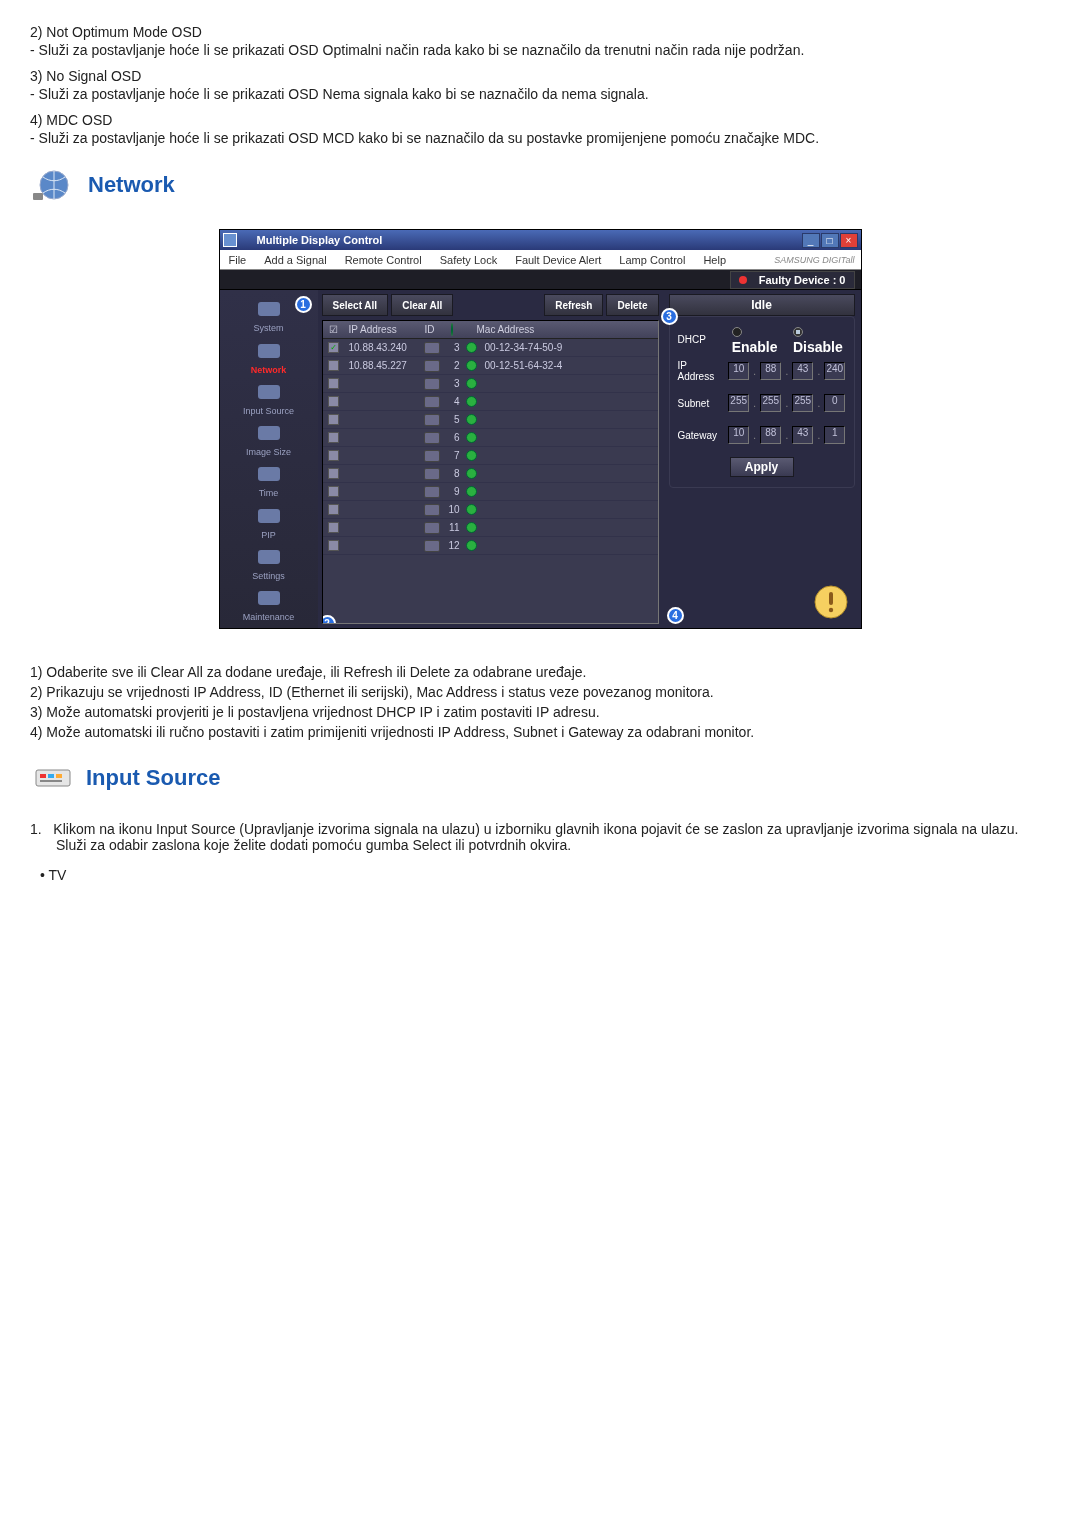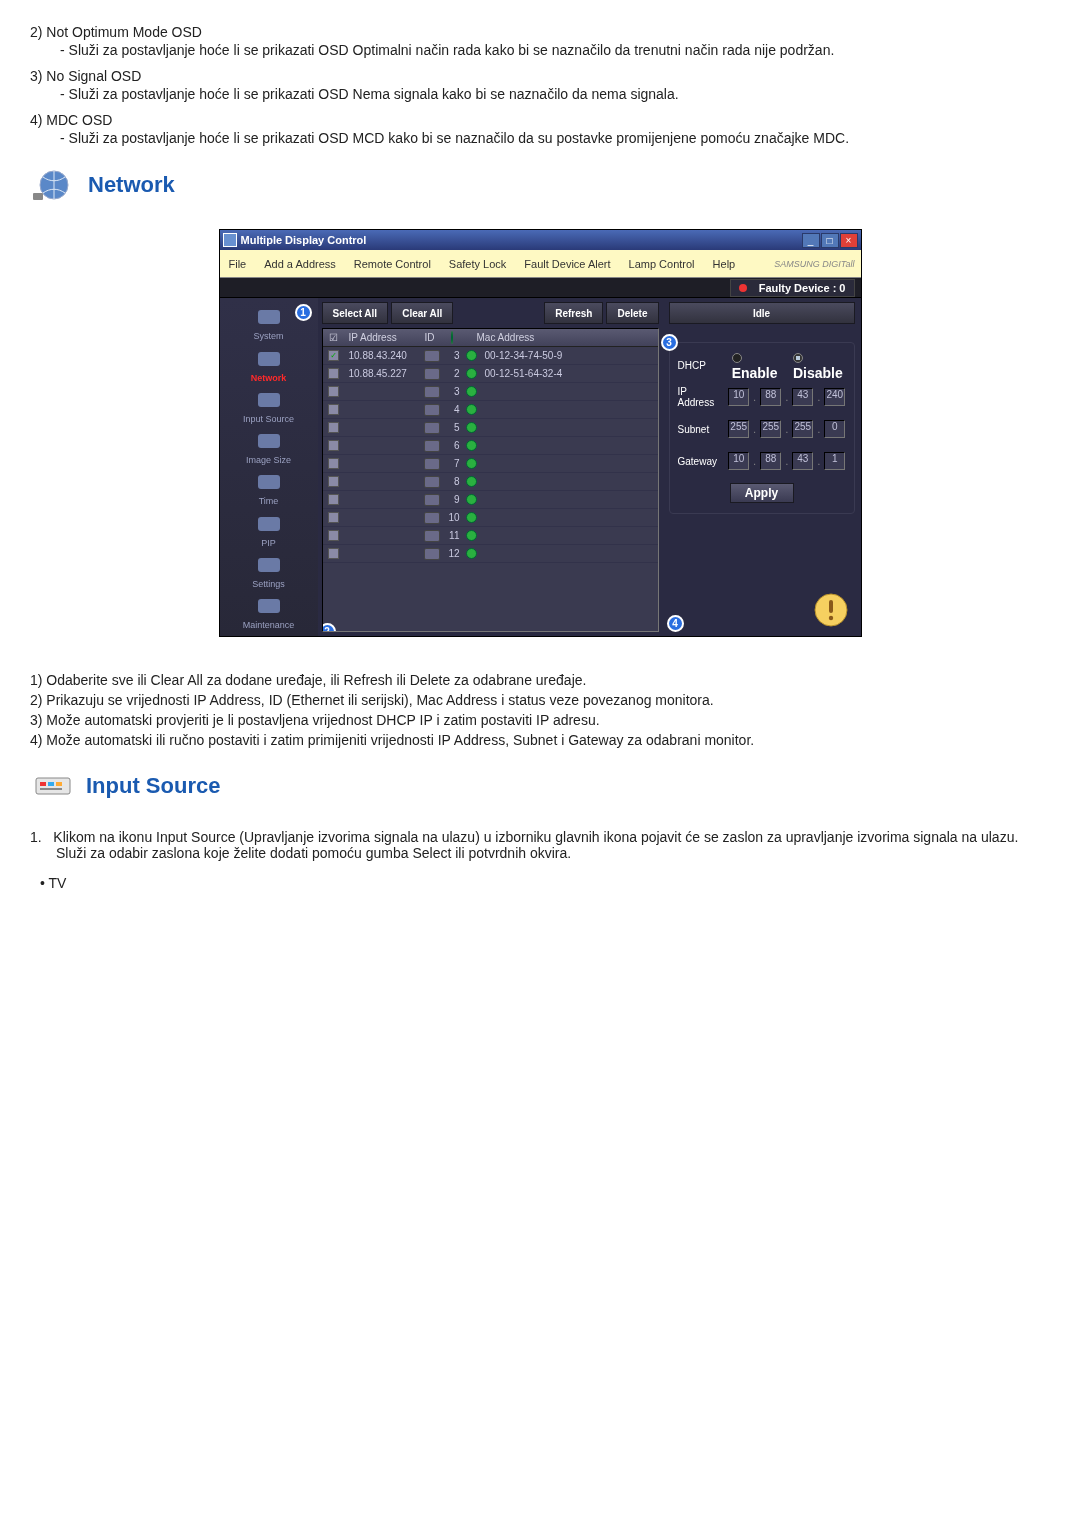--- a/index.html
+++ b/index.html
@@ -1,33 +1,33 @@
 <!DOCTYPE html>
 <html><head>
 <meta charset="utf-8">
 <style>
 *{margin:0;padding:0;box-sizing:border-box}
 body{font-family:Arial,Helvetica,sans-serif;background:#fff;width:1080px;margin:0 auto;padding:24px 30px;color:#222;font-size:14px}
 .item{margin-bottom:10px}
 .item-num{display:inline}
 .item-title{display:inline}
-.sub{margin-left:30px;margin-top:2px;margin-bottom:10px}
+.sub{margin-top:2px;margin-bottom:10px}
 .section-head{display:flex;align-items:center;gap:10px;margin:20px 0 25px}
 .section-icon{width:48px;height:38px;display:inline-flex;align-items:center;justify-content:center}
 .section-title{font-size:22px;font-weight:bold;color:#1a5ab0}
 .screenshot-wrap{display:flex;justify-content:center;margin:25px 0 35px}
 .mdc-window{width:643px;background:#2a2a36;font-size:11px;color:#d6d6de;border:1px solid #000}
 .mdc-titlebar{height:20px;background:linear-gradient(#4a6ab6,#2a3a78);display:flex;align-items:center;justify-content:space-between;padding:0 3px}
-.mdc-titlebar-left{display:flex;align-items:center;gap:4px}
+.mdc-titlebar-left{display:flex;align-items:center;gap:20px}
 .mdc-app-icon{width:14px;height:14px;background:#6890d0;border:1px solid #fff}
 .mdc-title{color:#fff;font-weight:bold}
 .mdc-winbtns{display:flex;gap:1px}
 .mdc-winbtn{width:18px;height:15px;background:#5278b8;color:#fff;display:flex;align-items:center;justify-content:center;font-size:10px;border:1px solid #2a3a6a}
 .mdc-winbtn.close{background:#e04038}
-.mdc-menubar{height:28px;background:#fef9c3;display:flex;align-items:center;color:#333;border-bottom:1px solid #888}
+.mdc-menubar{height:20px;background:#ffffff;display:flex;align-items:center;color:#333;border-bottom:1px solid #888}
 .mdc-menu{padding:0 9px;font-size:11px}
 .mdc-samsung{margin-left:auto;padding-right:6px;font-size:9px;color:#888;font-style:italic}
 .mdc-statusbar{height:20px;background:#1e1e26;display:flex;justify-content:flex-end;align-items:center;padding:0 6px;border-bottom:1px solid #000}
 .faulty{background:#2a2a3a;border:1px solid #444;padding:2px 8px;display:flex;align-items:center;gap:12px;font-weight:bold;color:#fff}
 .faulty-dot{width:8px;height:8px;border-radius:50%;background:#e33}
 .mdc-body{display:flex;background:#2a2a42;height:338px}
 .mdc-side{width:98px;background:linear-gradient(#303048,#282838);padding:4px;display:flex;flex-direction:column}
 .side-cell{height:44px;display:flex;flex-direction:column;align-items:center;justify-content:flex-end;font-size:9px;color:#9aa0c0;margin-bottom:2px;position:relative}
 .side-cell.active{color:#ff2a2a;font-weight:bold}
 .side-icon{width:34px;height:24px;margin-bottom:2px;display:flex;align-items:center;justify-content:center}
@@ -47,21 +47,21 @@
 .chkbox{width:11px;height:11px;background:#8a8aa6;border:1px solid #555;display:flex;align-items:center;justify-content:center;font-size:8px;color:#0a0}
 .cell-ip{width:76px;padding-left:4px}
 .cell-id{width:20px;text-align:right;padding-right:3px}
 .cell-type{width:22px;display:flex;align-items:center;justify-content:center}
 .eth-icon{width:16px;height:12px;background:#6a6a88;border:1px solid #444;border-radius:2px}
 .cell-st{width:18px;display:flex;align-items:center;justify-content:center}
 .st-dot{width:11px;height:11px;border-radius:50%;background:#2ab040;border:1px solid #063}
 .cell-mac{flex:1;padding-left:4px}
 .marker2{position:absolute;bottom:-9px;left:-4px;width:17px;height:17px;border-radius:50%;background:#2a6ee0;color:#fff;font-weight:bold;display:flex;align-items:center;justify-content:center;font-size:10px;border:2px solid #fff}
 .mdc-right{width:198px;background:#2a2a42;padding:4px 6px;display:flex;flex-direction:column;position:relative}
-.idle-btn{width:100%;height:22px;background:linear-gradient(#4a4a5e,#32323e);border:1px solid #1a1a22;color:#fff;font-size:10px;font-weight:bold;margin-bottom:18px}
+.idle-btn{width:100%;height:22px;background:linear-gradient(#4a4a5e,#32323e);border:1px solid #1a1a22;color:#fff;font-size:12px;font-weight:bold;margin-bottom:0}
 .panel{background:#2a2a42;padding:6px 8px 10px;font-size:10px;position:relative;border:1px solid #3a3a52;border-radius:4px}
 .panel-row{display:flex;align-items:center;height:32px;gap:4px}
 .panel-label{width:58px;color:#fff;font-weight:normal}
 .radio-wrap{display:flex;gap:12px;color:#fff;font-weight:bold;font-size:14px}
 .radio{width:10px;height:10px;border-radius:50%;border:1px solid #888;display:inline-block;margin-right:2px;background:#222;vertical-align:middle}
 .radio.on{background:radial-gradient(circle,#bcd 40%,#333 45%)}
 .oct{width:26px;height:18px;background:#3a3a52;border:1px inset #222;color:#c0c0d8;text-align:center;font-size:10px}
 .oct-sep{color:#888}
 .apply{width:64px;height:20px;background:linear-gradient(#5a5a72,#3a3a52);border:1px solid #1a1a22;color:#fff;font-size:12px;font-weight:bold;margin:6px auto 0;display:block}
 .marker3{position:absolute;top:-9px;left:-9px;width:17px;height:17px;border-radius:50%;background:#2a6ee0;color:#fff;font-weight:bold;display:flex;align-items:center;justify-content:center;font-size:10px;border:2px solid #fff}
@@ -104,21 +104,21 @@
       </div>
       <div class="mdc-winbtns">
         <span class="mdc-winbtn">_</span>
         <span class="mdc-winbtn">□</span>
         <span class="mdc-winbtn close">×</span>
       </div>
     </div>
 
     <div class="mdc-menubar" id="mdc-menubar">
         <span class="mdc-menu">File</span>
-        <span class="mdc-menu">Add a Address</span>
+        <span class="mdc-menu">Add a Signal</span>
         <span class="mdc-menu">Remote Control</span>
         <span class="mdc-menu">Safety Lock</span>
         <span class="mdc-menu">Fault Device Alert</span>
         <span class="mdc-menu">Lamp Control</span>
         <span class="mdc-menu">Help</span>
         <span class="mdc-samsung">SAMSUNG DIGITall</span>
       </div>
 
     <div class="mdc-statusbar">
       <span class="faulty">

